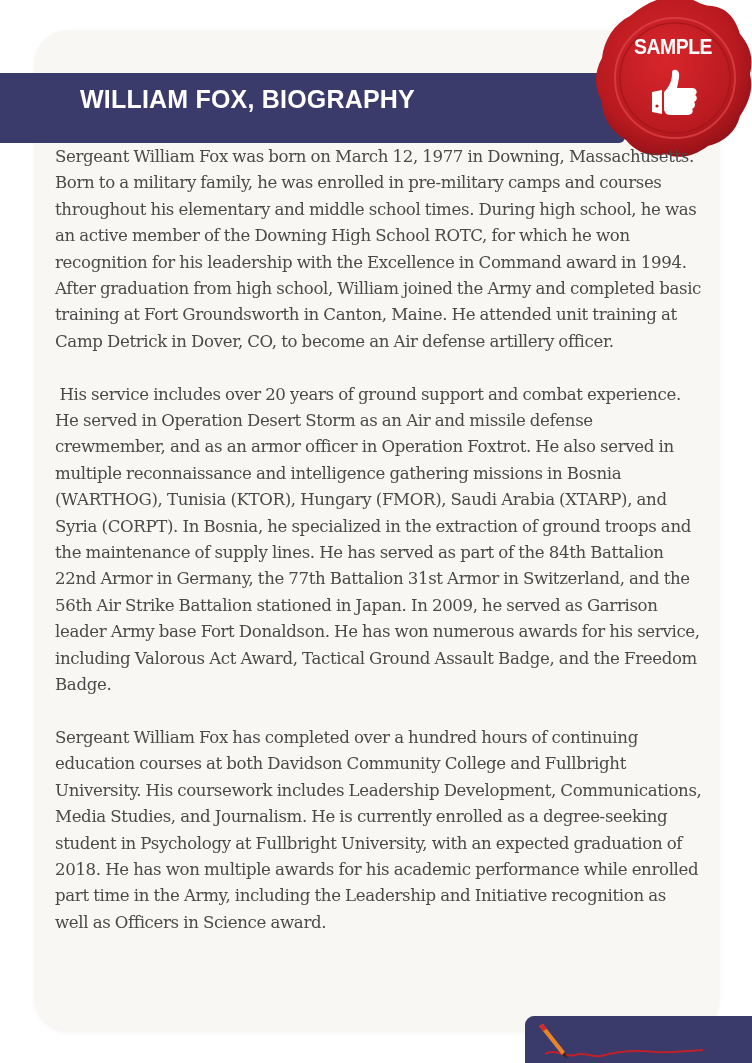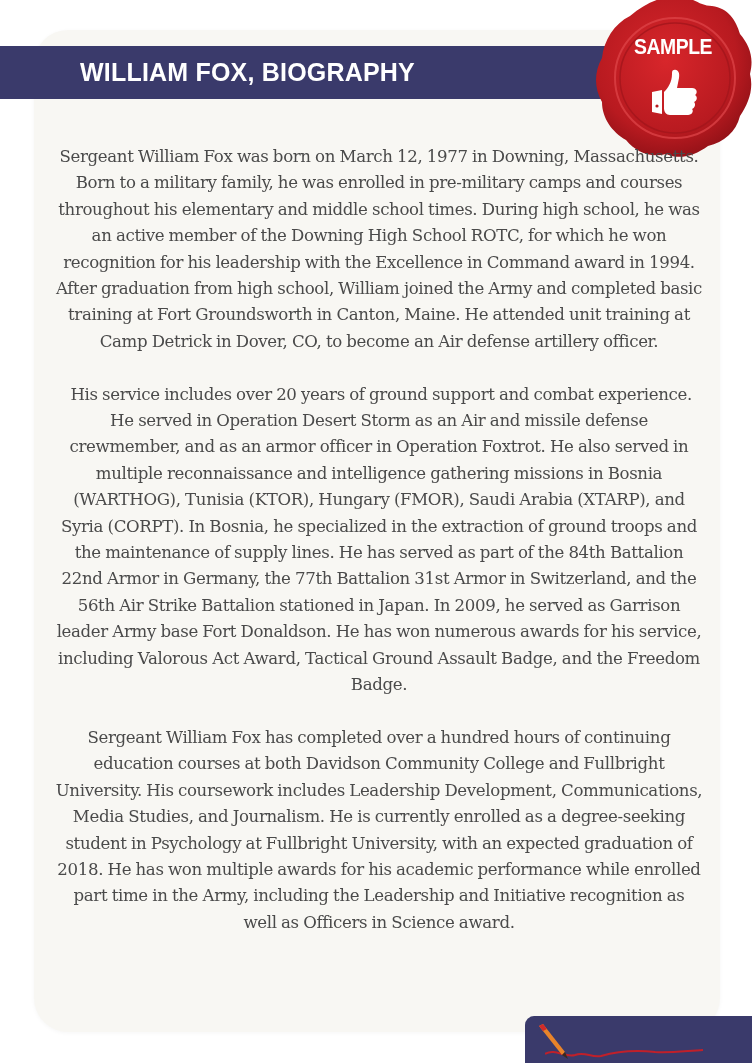--- a/index.html
+++ b/index.html
@@ -20,23 +20,23 @@
       top: 30px;
       width: 686px;
       height: 1002px;
       background: #f8f7f3;
       border-radius: 34px;
       box-shadow: 0 1px 4px rgba(0,0,0,0.04);
     }
     .banner {
       position: absolute;
       left: 0;
-      top: 46px;
+      top: 73px;
       width: 625px;
-      height: 53px;
+      height: 70px;
       background: #3a3a6b;
       border-radius: 0 6px 6px 0;
     }
     .banner-title {
       position: absolute;
       left: 80px;
       top: 12px;
       color: #ffffff;
       font-family: "Liberation Sans", "DejaVu Sans", sans-serif;
       font-weight: bold;
@@ -77,21 +77,20 @@
       top: 144px;
       width: 648px;
       color: #4a4a4a;
       font-size: 16.6px;
       line-height: 26.4px;
       letter-spacing: -0.35px;
       word-spacing: -0.5px;
     }
     .body-text p {
       margin: 0 0 26.4px 0;
-      text-align: center;
     }
     .logo {
       position: absolute;
       left: 525px;
       top: 1016px;
       width: 240px;
       height: 55px;
       background: #3a3a6b;
       border-radius: 9px 0 0 0;
     }

